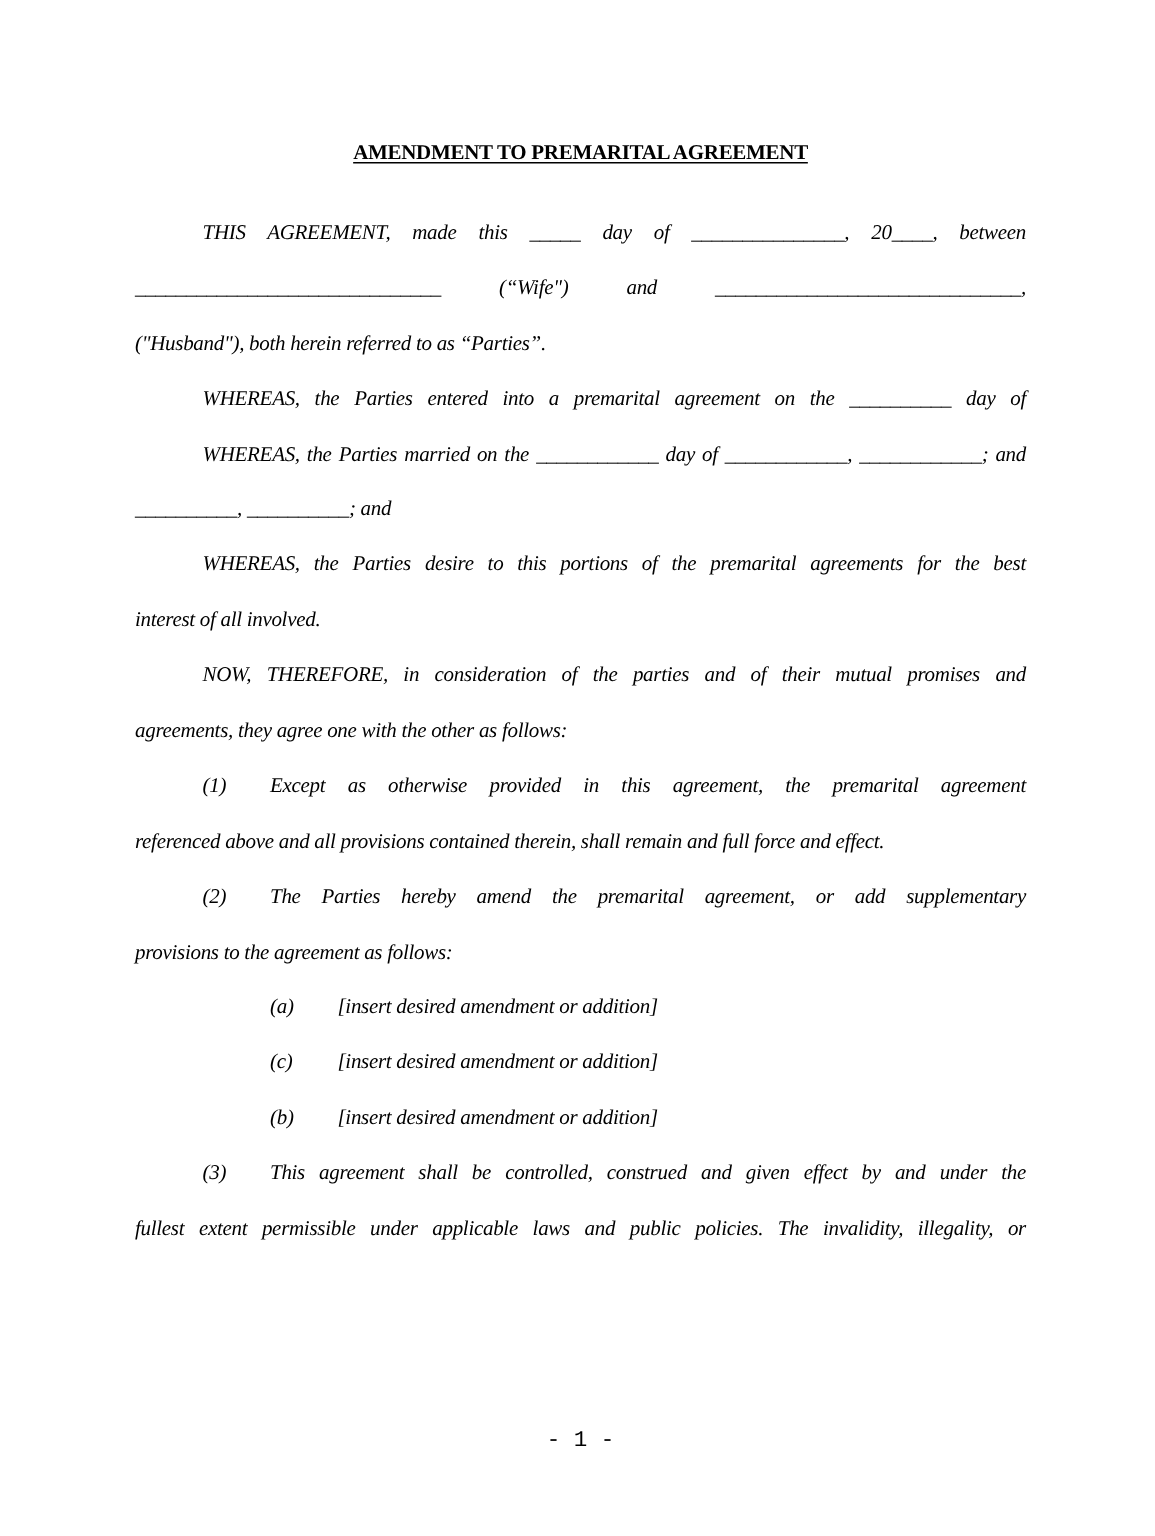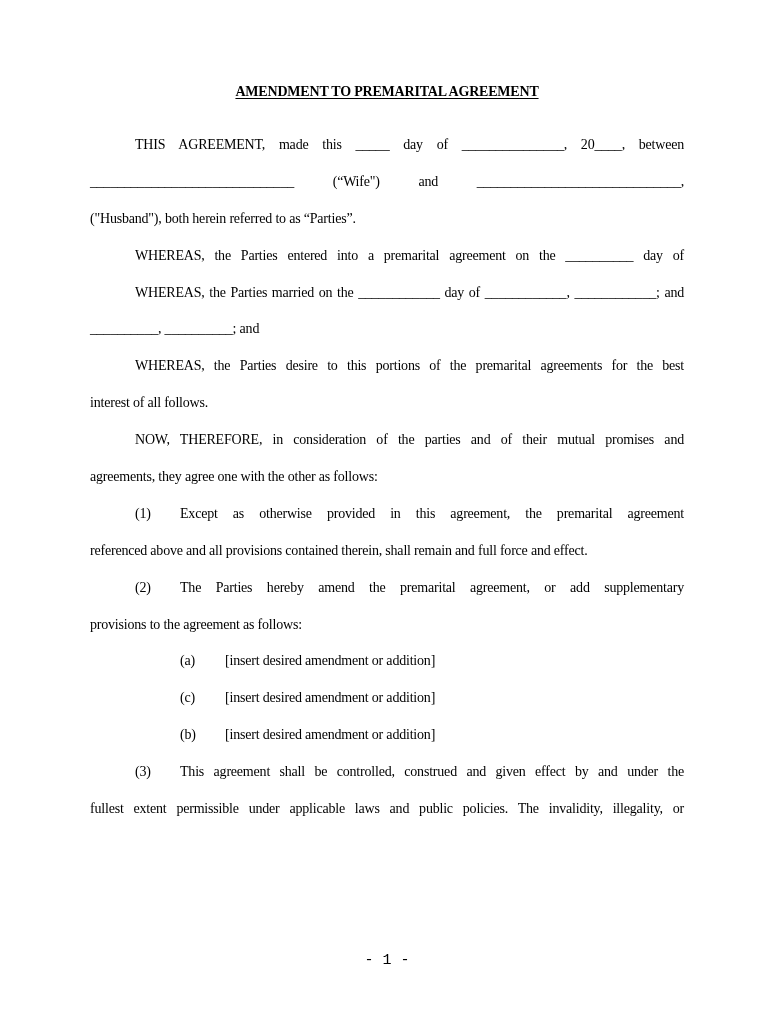--- a/index.html
+++ b/index.html
@@ -10,38 +10,39 @@
     background: #ffffff;
     color: #000000;
     font-family: "Liberation Serif", "DejaVu Serif", serif;
     font-size: 14px;
     letter-spacing: -0.2px;
     overflow: hidden;
   }
   .content {
     position: absolute;
     left: 90px;
-    top: 73px;
+    top: 84px;
     width: 594px;
   }
   .doc-title {
     text-align: center;
     font-weight: bold;
     line-height: 37px;
     height: 37px;
     margin-bottom: 17px;
   }
   .doc-title .underlined {
     text-decoration: underline;
     text-underline-offset: 2px;
   }
   .line {
     line-height: 36.9px;
     height: 36.9px;
     overflow: visible;
+    font-style: italic;
   }
   .just {
     text-align: justify;
     text-align-last: justify;
     text-justify: inter-word;
   }
   .left { text-align: left; }
   .indent { text-indent: 45px; }
   .tab1 {
     display: inline-block;
@@ -77,21 +78,21 @@
 
     <div class="doc-title"><span class="underlined">AMENDMENT TO PREMARITAL AGREEMENT</span></div>
 
     <div class="line just indent"><span>THIS AGREEMENT, made this _____ day of _______________, 20____, between</span></div>
     <div class="line just"><span>______________________________ (“Wife") and ______________________________,</span></div>
     <div class="line left"><span>("Husband"), both herein referred to as “Parties”.</span></div>
     <div class="line just indent"><span>WHEREAS, the Parties entered into a premarital agreement on the __________ day of</span></div>
     <div class="line just indent"><span>WHEREAS, the Parties married on the ____________ day of ____________, ____________; and</span></div>
     <div class="line left"><span>__________, __________; and</span></div>
     <div class="line just indent"><span>WHEREAS, the Parties desire to this portions of the premarital agreements for the best</span></div>
-    <div class="line left"><span>interest of all follows.</span></div>
+    <div class="line left"><span>interest of all involved.</span></div>
     <div class="line just indent"><span>NOW, THEREFORE, in consideration of the parties and of their mutual promises and</span></div>
     <div class="line left"><span>agreements, they agree one with the other as follows:</span></div>
     <div class="line just"><span class="tab1">(1)</span><span>Except as otherwise provided in this agreement, the premarital agreement</span></div>
     <div class="line left"><span>referenced above and all provisions contained therein, shall remain and full force and effect.</span></div>
     <div class="line just"><span class="tab1">(2)</span><span>The Parties hereby amend the premarital agreement, or add supplementary</span></div>
     <div class="line left"><span>provisions to the agreement as follows:</span></div>
     <div class="line left"><span class="tab2">(a)</span><span>[insert desired amendment or addition]</span></div>
     <div class="line left"><span class="tab2">(c)</span><span>[insert desired amendment or addition]</span></div>
     <div class="line left"><span class="tab2">(b)</span><span>[insert desired amendment or addition]</span></div>
     <div class="line just"><span class="tab1">(3)</span><span>This agreement shall be controlled, construed and given effect by and under the</span></div>

